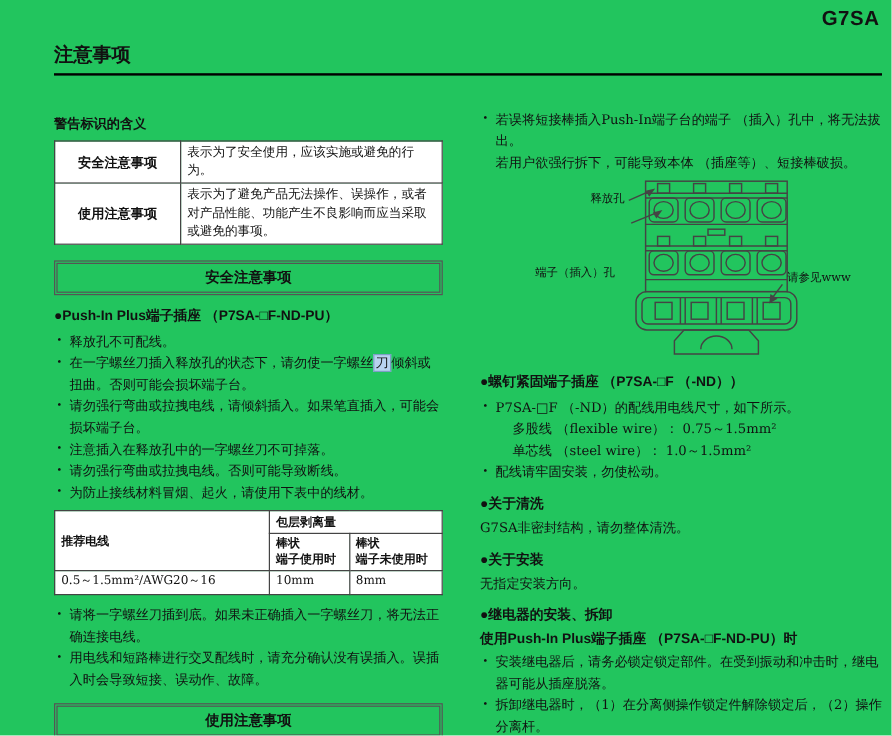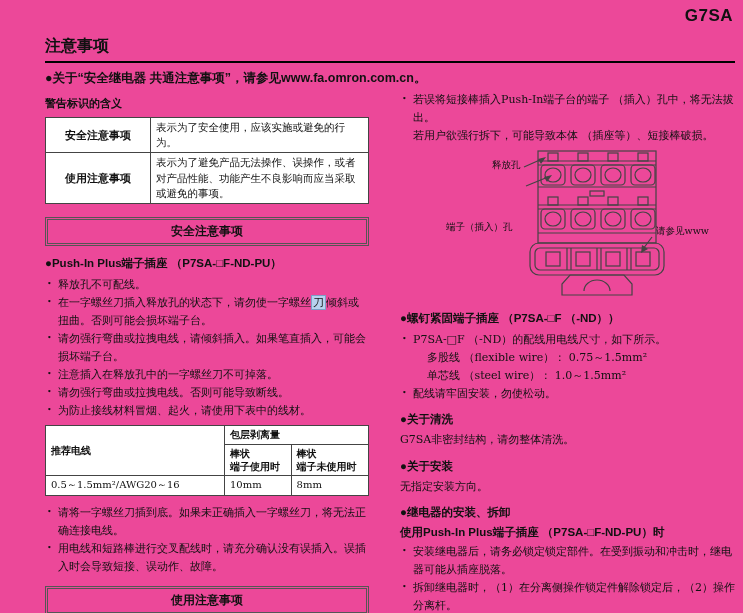--- a/index.html
+++ b/index.html
@@ -1,16 +1,16 @@
 <!DOCTYPE html>
 <html><head>
 <meta charset="utf-8">
 <style>
   html,body{margin:0;padding:0;background:#fff;}
-  .page{position:relative;width:743px;height:613px;background:#ec4899;overflow:hidden;
+  .page{position:relative;width:743px;height:613px;background:#22c55e;overflow:hidden;
         font-family:"DejaVu Serif","Liberation Serif",serif;color:#111;}
   .brand{position:absolute;top:6px;right:10px;font:700 17px "Liberation Sans",sans-serif;letter-spacing:.5px;}
   .title{position:absolute;left:45px;top:36px;margin:0;font:700 16px "Liberation Sans",sans-serif;}
   .rule{position:absolute;left:45px;top:61px;width:690px;height:0;border-top:2px solid #000;}
   .intro{position:absolute;left:45px;top:70px;margin:0;font:700 12.5px "Liberation Sans",sans-serif;}
   .col-left{position:absolute;left:45px;top:96px;width:324px;}
   .col-right{position:absolute;left:400px;top:88px;width:340px;}
 
   .hd-sm{font:700 11px "Liberation Sans",sans-serif;margin:0 0 6px;}
   .sec-hd{font:700 11.5px "Liberation Sans",sans-serif;margin:10px 0 5px;}
@@ -50,21 +50,20 @@
   .fl-shortbar{left:256px;top:76px;}
 </style>
 </head>
 <body>
 
 <div class="page">
 
   <div class="brand">G7SA</div>
   <h1 class="title">注意事项</h1>
   <div class="rule"></div>
-  <p class="intro">●关于“安全继电器 共通注意事项”，请参见www.fa.omron.com.cn。</p>
 
   <div class="col-left">
     <h3 class="hd-sm">警告标识的含义</h3>
 
     <table class="warning-table">
       <tbody>
           <tr>
         <td class="term">安全注意事项</td>
         <td class="desc">表示为了安全使用，应该实施或避免的行为。</td>
       </tr>

